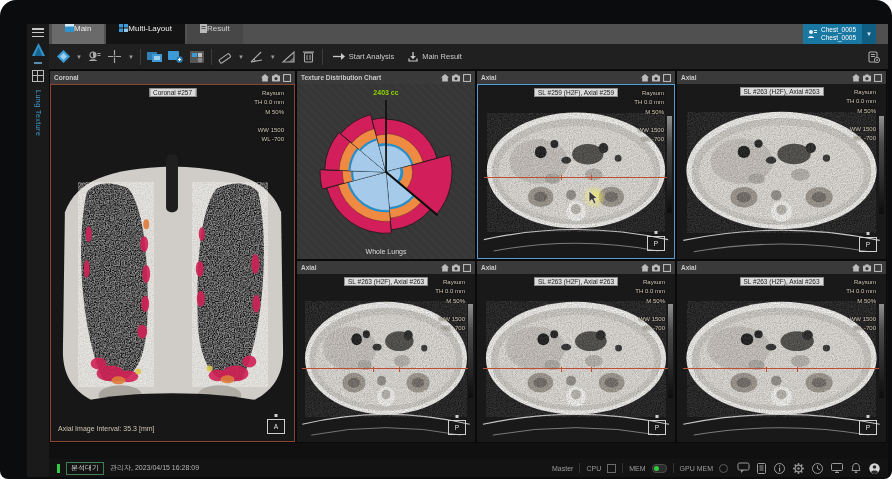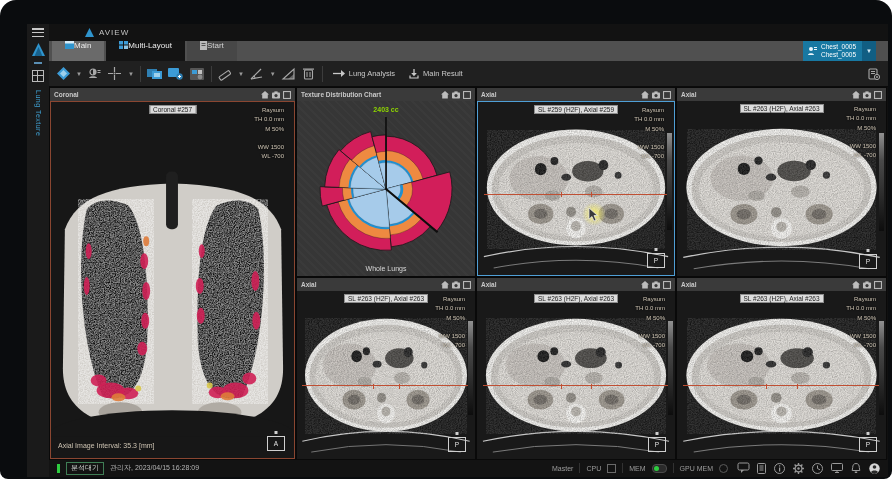--- a/index.html
+++ b/index.html
@@ -104,26 +104,20 @@
           <polygon points="6.5,0 13,13 0,13" fill="#2f94cd"></polygon>
           <polygon points="6.5,4 10.4,13 2.6,13" fill="#18618c"></polygon>
         </svg>
     <div class="dash"></div>
     <div class="gridicon"></div>
     <span class="vlabel">Lung Texture</span>
   </div>
 
   <div class="main">
 
-    <div class="titlebar">
-      <svg width="9" height="9" viewBox="0 0 13 13">
-            <polygon points="6.5,0 13,13 0,13" fill="#2f94cd"></polygon>
-          </svg>
-      <span class="appname">AVIEW</span>
-    </div>
 
     <div class="tabbar">
       <div class="tab t-main">
         <svg width="9" height="8" viewBox="0 0 9 8">
               <rect width="9" height="8" fill="#2f94cd"></rect>
               <rect y="0" width="9" height="2.5" fill="#d7ecf7"></rect>
             </svg>
         <span>Main</span>
       </div>
       <div class="tab t-active">
@@ -134,21 +128,21 @@
               <rect x="5" y="4.5" width="4" height="3.5" fill="#8fc6e6"></rect>
             </svg>
         <span>Multi-Layout</span>
       </div>
       <div class="tab t-report">
         <svg width="7" height="9" viewBox="0 0 7 9">
               <rect width="7" height="9" fill="#b9b9b9"></rect>
               <rect x="1.5" y="2" width="4" height="1" fill="#555"></rect>
               <rect x="1.5" y="4" width="4" height="1" fill="#555"></rect>
             </svg>
-        <span>Start</span>
+        <span>Result</span>
       </div>
       <div class="patient">
         <span class="pico">
           <svg width="10" height="10" viewBox="0 0 10 10">
                 <circle cx="4" cy="3" r="2" fill="#eaf5fb"></circle>
                 <path d="M1,9 C1,6.5 7,6.5 7,9 Z" fill="#eaf5fb"></path>
                 <rect x="7" y="1" width="3" height="1" fill="#eaf5fb"></rect>
                 <rect x="7" y="3" width="3" height="1" fill="#eaf5fb"></rect>
               </svg>
         </span>
@@ -239,21 +233,21 @@
               <line x1="4" y1="5" x2="4" y2="10" stroke="#a9a9a9"></line>
               <line x1="7" y1="5" x2="7" y2="10" stroke="#a9a9a9"></line>
             </svg>
           </span>
       <span class="tsep"></span>
       <span class="tlabelbtn">
         <svg width="12" height="9" viewBox="0 0 12 9">
               <line x1="0" y1="4.5" x2="9" y2="4.5" stroke="#c9c9c9" stroke-width="1.3"></line>
               <polygon points="8,1 12,4.5 8,8" fill="#c9c9c9"></polygon>
             </svg>
-        <span>Lung Analysis</span>
+        <span>Start Analysis</span>
       </span>
       <span class="tlabelbtn">
         <svg width="10" height="10" viewBox="0 0 10 10">
               <line x1="5" y1="0" x2="5" y2="5.5" stroke="#c9c9c9" stroke-width="1.3"></line>
               <polygon points="2.2,4 7.8,4 5,7.2" fill="#c9c9c9"></polygon>
               <path d="M1,6.5 V9 H9 V6.5" fill="none" stroke="#c9c9c9" stroke-width="1.2"></path>
             </svg>
         <span>Main Result</span>
       </span>
       <span class="tb-right tbtn">

